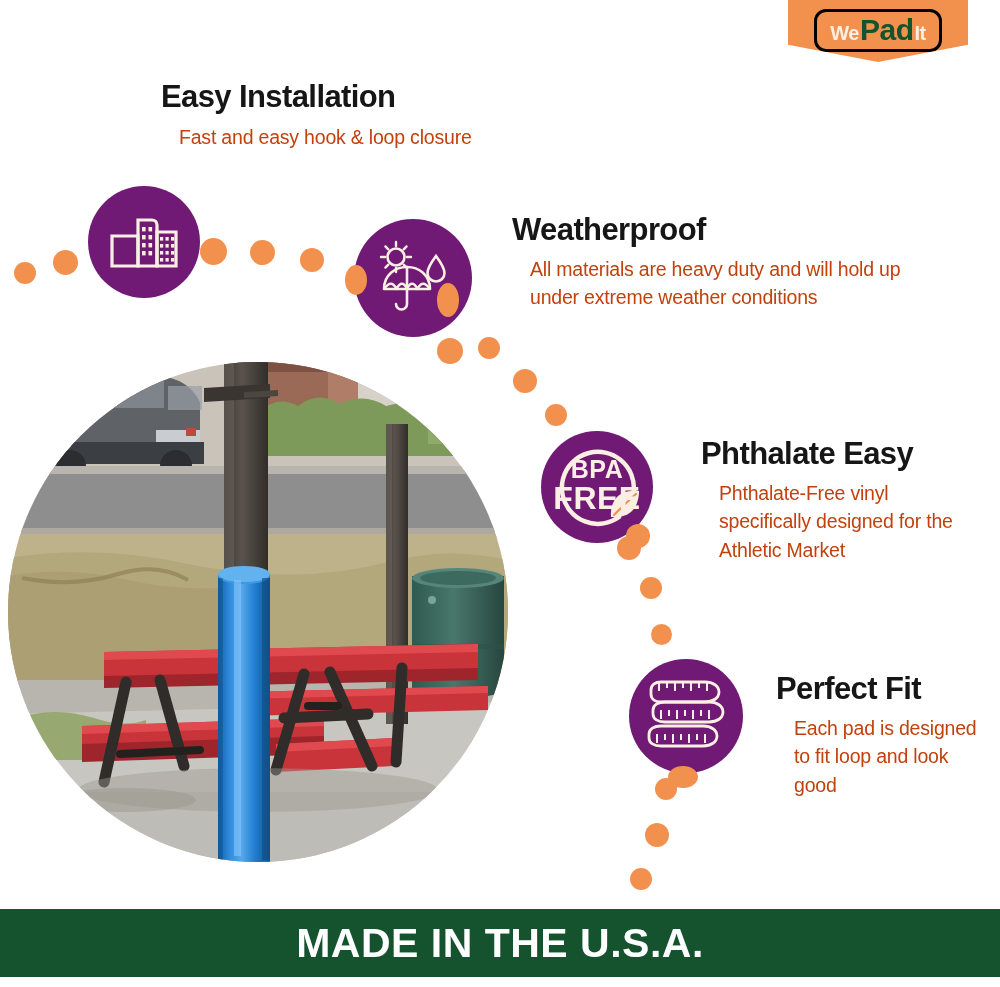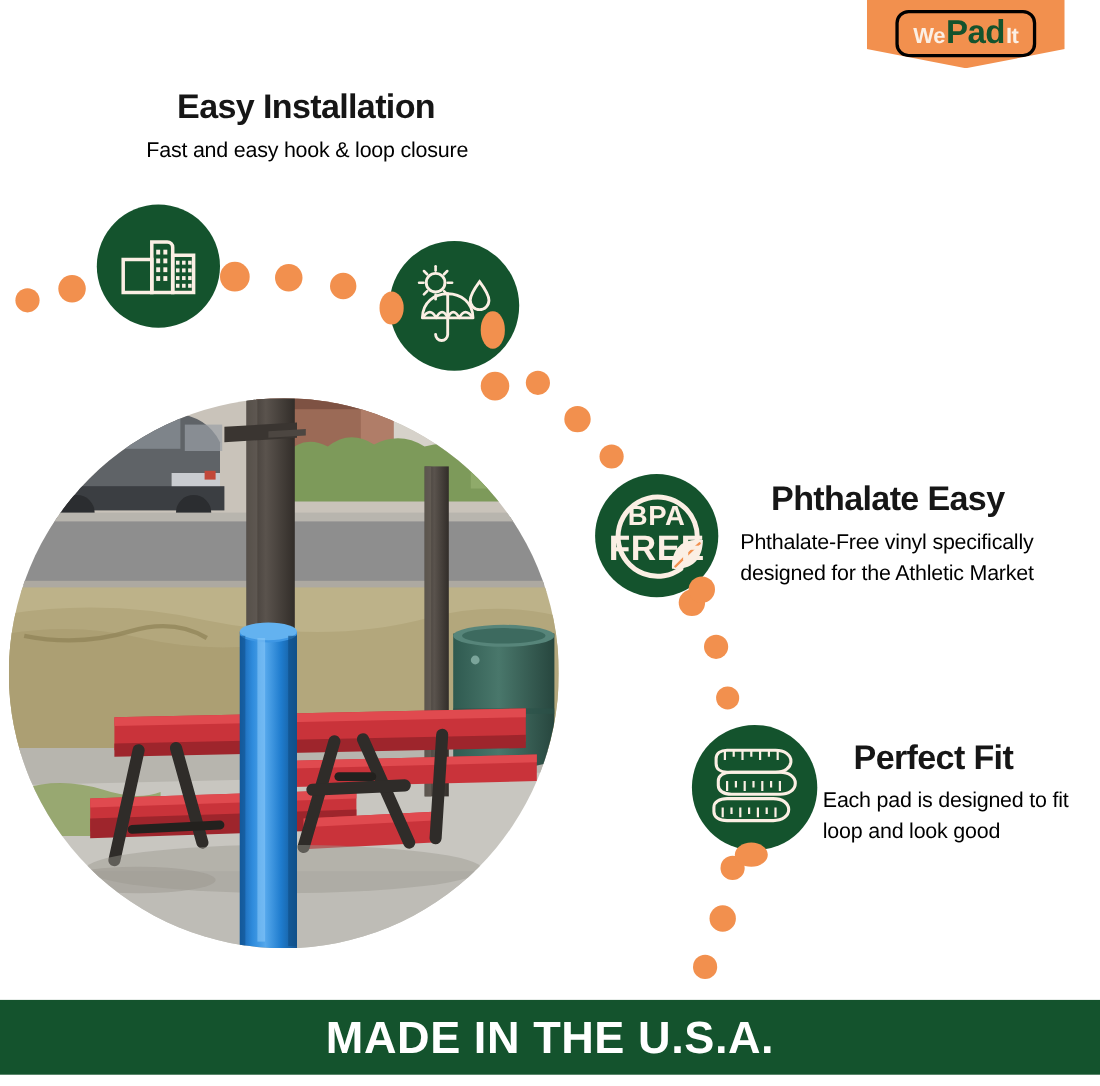--- a/index.html
+++ b/index.html
@@ -61,42 +61,43 @@
     font-size: 31px;
     font-weight: bold;
     color: #161616;
     letter-spacing: -0.6px;
     line-height: 1.1;
     white-space: nowrap;
     margin-left: 28px;
   }
   .feature-desc {
     font-size: 19.5px;
-    color: #000000;
+    color: #c2410c;
     line-height: 1.45;
     letter-spacing: -0.2px;
+    margin-left: 46px;
   }
 
   .block-easy     { position: absolute; left: 133px; top: 80px;  }
   .block-easy .feature-desc { margin-top: 9px; }
 
   .block-weather  { position: absolute; left: 484px; top: 213px; width: 430px; }
   .block-weather .feature-desc { margin-top: 8px; }
 
   .block-phth     { position: absolute; left: 673px; top: 437px; width: 300px; }
   .block-phth .feature-desc { margin-top: 8px; }
 
   .block-fit      { position: absolute; left: 748px; top: 672px; width: 232px; }
   .block-fit .feature-desc { margin-top: 8px; }
 
   
   .icon-circle {
     position: absolute;
     border-radius: 50%;
-    background: #14532d;
+    background: #701a75;
     display: flex;
     align-items: center;
     justify-content: center;
   }
   .icon-circle svg { display: block; }
 
   .icon-building { left: 88px;  top: 186px; width: 112px; height: 112px; }
   .icon-weather  { left: 354px; top: 219px; width: 118px; height: 118px; }
   .icon-bpa      { left: 541px; top: 431px; width: 112px; height: 112px; }
   .icon-tape     { left: 629px; top: 659px; width: 114px; height: 114px; }
@@ -157,20 +158,24 @@
       <span class="logo-pad">Pad</span>
       <span class="logo-it">It</span>
     </div>
   </div>
 
   <div class="block-easy">
     <div class="feature-title">Easy Installation</div>
     <div class="feature-desc">Fast and easy hook &amp; loop closure</div>
   </div>
 
+  <div class="block-weather">
+    <div class="feature-title">Weatherproof</div>
+    <div class="feature-desc">All materials are heavy duty and will hold up under extreme weather conditions</div>
+  </div>
 
   <div class="block-phth">
     <div class="feature-title">Phthalate Easy</div>
     <div class="feature-desc">Phthalate-Free vinyl specifically designed for the Athletic Market</div>
   </div>
 
   <div class="block-fit">
     <div class="feature-title">Perfect Fit</div>
     <div class="feature-desc">Each pad is designed to fit loop and look good</div>
   </div>

